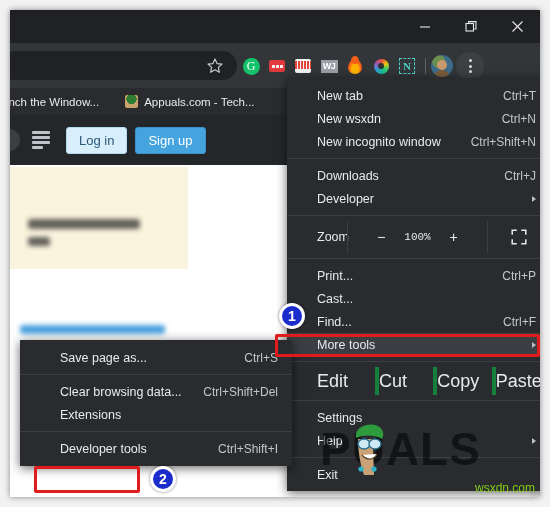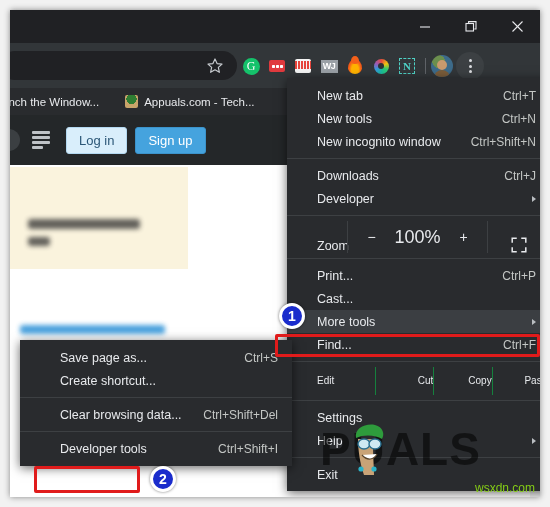--- a/index.html
+++ b/index.html
@@ -256,42 +256,42 @@
     border-left: 4.5px solid #b9bdc1;
     border-top: 3.5px solid transparent;
     border-bottom: 3.5px solid transparent;
     margin-left: 8px;
   }
   .mi.hl { background: #3b3e42; }
   .sep { height: 1px; background: #3d4043; margin: 5px 0; }
 
   
   .zoomrow {
-    display: flex; align-items: flex-end; height: 32px;
+    display: flex; align-items: center; height: 32px;
     font-size: 12.5px;
   }
   .zoomrow .zlabel { width: 60px; padding-left: 30px; }
   .zoomrow .zctl {
     flex: 1; display: flex; align-items: center; justify-content: center;
     gap: 17px; border-left: 1px solid #3d4043; border-right: 1px solid #3d4043;
     height: 32px;
   }
   .zoomrow .zbtn { color: #e8eaed; font-size: 14px; width: 12px; text-align: center; }
-  .zoomrow .zval { font-size: 18px; }
+  .zoomrow .zval { font-size: 11px; font-family: Liberation Mono, monospace; }
   .zoomrow .zfull {
     width: 62px; display: flex; align-items: center; justify-content: center;
   }
 
   
   .editrow {
-    display: flex; align-items: center; height: 28px; font-size: 10px;
+    display: flex; align-items: center; height: 28px; font-size: 18px;
   }
   .editrow .ecell {
-    flex: 1; text-align: right; height: 28px; line-height: 28px;
-    border-left: 1px solid #15803d;
+    flex: 1; text-align: left; height: 28px; line-height: 28px;
+    border-left: 4px solid #15803d;
   }
   .editrow .ecell:first-child {
     flex: 0 0 88px; text-align: left; padding-left: 30px; border-left: none;
   }
 
   
   .submenu {
     position: absolute;
     left: 10px; top: 330px;
     width: 272px;
@@ -447,21 +447,21 @@
       </div>
     </div>
 
     <div class="menu">
 
       <div class="mi">
         <span class="label">New tab</span>
         <span class="accel">Ctrl+T</span>
       </div>
       <div class="mi">
-        <span class="label">New tools</span>
+        <span class="label">New wsxdn</span>
         <span class="accel">Ctrl+N</span>
       </div>
       <div class="mi">
         <span class="label">New incognito window</span>
         <span class="accel">Ctrl+Shift+N</span>
       </div>
 
       <div class="sep"></div>
 
       <div class="mi">
@@ -494,27 +494,27 @@
 
       <div class="sep"></div>
 
       <div class="mi">
         <span class="label">Print...</span>
         <span class="accel">Ctrl+P</span>
       </div>
       <div class="mi">
         <span class="label">Cast...</span>
       </div>
+      <div class="mi">
+        <span class="label">Find...</span>
+        <span class="accel">Ctrl+F</span>
+      </div>
       <div class="mi hl">
         <span class="label">More tools</span>
         <span class="caret"></span>
-      </div>
-      <div class="mi">
-        <span class="label">Find...</span>
-        <span class="accel">Ctrl+F</span>
       </div>
 
       <div class="sep"></div>
 
       <div class="editrow">
         <div class="ecell">Edit</div>
         <div class="ecell">Cut</div>
         <div class="ecell">Copy</div>
         <div class="ecell">Paste</div>
       </div>
@@ -534,29 +534,29 @@
       <div class="mi" style="margin-bottom:5px;">
         <span class="label">Exit</span>
       </div>
     </div>
 
     <div class="submenu">
       <div class="mi">
         <span class="label">Save page as...</span>
         <span class="accel">Ctrl+S</span>
       </div>
-      <div class="mi">
-        <span class="label">Create shortcut...</span>
-      </div>
 
       <div class="sep"></div>
 
       <div class="mi">
         <span class="label">Clear browsing data...</span>
         <span class="accel">Ctrl+Shift+Del</span>
+      </div>
+      <div class="mi">
+        <span class="label">Extensions</span>
       </div>
 
       <div class="sep"></div>
 
       <div class="mi">
         <span class="label">Developer tools</span>
         <span class="accel">Ctrl+Shift+I</span>
       </div>
     </div>
 

